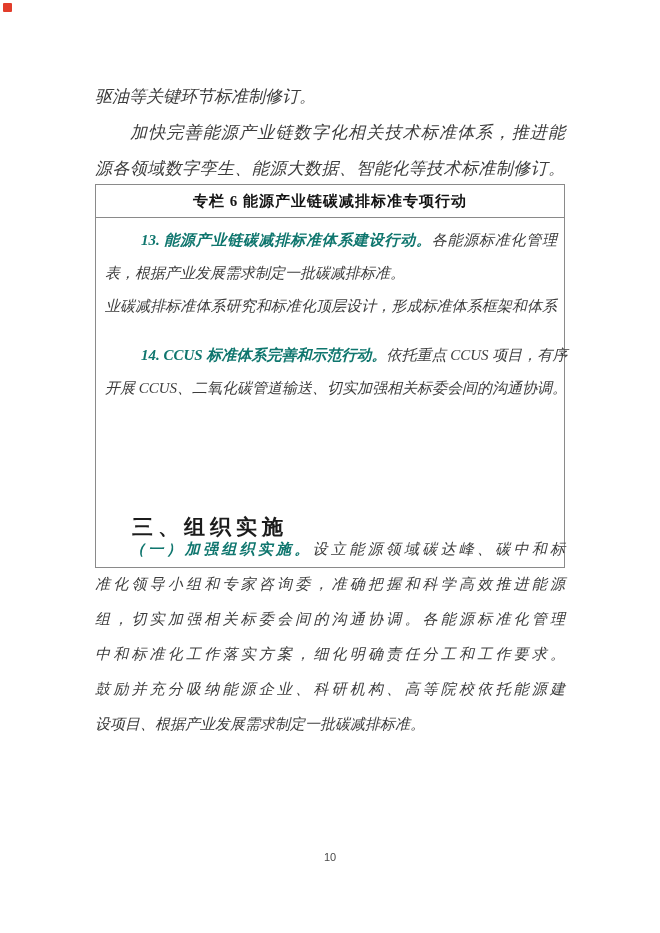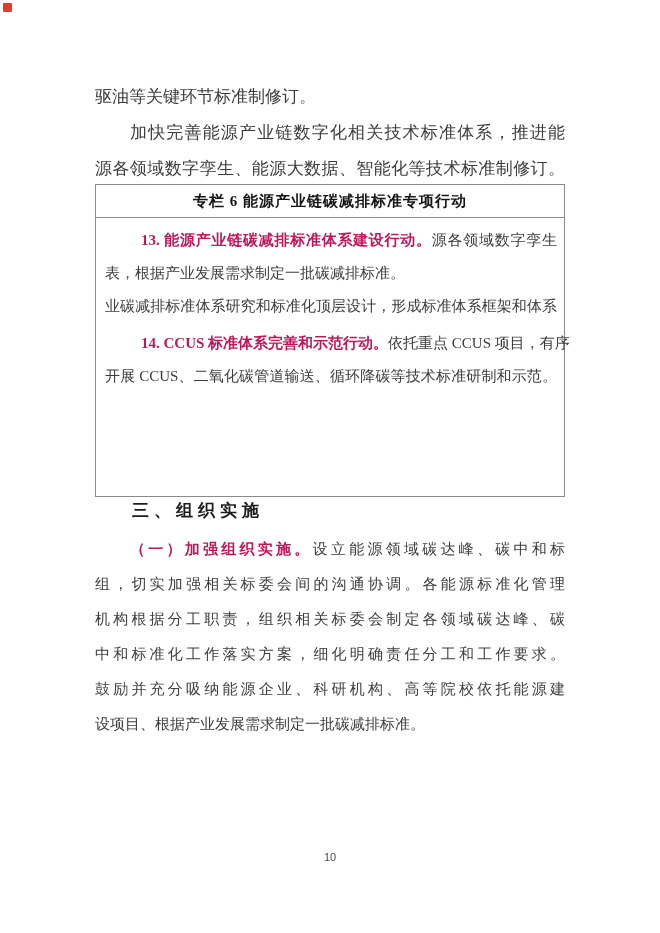--- a/index.html
+++ b/index.html
@@ -17,46 +17,47 @@
     background:#e23d2b; border-radius:1px;
   }
 
   .textcol { position:absolute; left:95px; width:470px; color:#3c3c3c; }
 
   .ln {
     white-space:nowrap;
     text-align:justify;
     text-align-last:justify;
     width:470px;
+    font-style:italic;
   }
   .ln.e { text-align-last:left; }
   .ind { text-indent:35px; }
-  .ln b, .ln .bold { font-weight:bold; color:#be185d; }
+  .ln b, .ln .bold { font-weight:bold; color:#0f766e; }
 
   #p1 { top:79px; font-size:17px; line-height:36px; }
 
   .callout {
-    position:absolute; left:95px; top:184px; width:470px; height:313px;
+    position:absolute; left:95px; top:184px; width:470px; height:384px;
     border:1px solid #8a8a8a; background:#ffffff;
   }
   .callout-title {
     height:33px; line-height:33px;
     border-bottom:1px solid #8a8a8a;
     text-align:center; font-weight:bold; font-size:15px; color:#141414;
     letter-spacing:1px;
   }
   .callout-body { padding:6px 8px 0 9px; font-size:15px; line-height:33px; color:#3c3c3c; }
   .callout-body .ln { width:452px; }
   .callout-body .ind { text-indent:36px; }
-  .box-item + .box-item { margin-top:4px; }
+  .box-item + .box-item { margin-top:16px; }
 
   #section-heading {
-    position:absolute; left:132px; top:499px;
+    position:absolute; left:132px; top:513px;
     font-family:"Liberation Sans","DejaVu Sans",sans-serif;
-    font-weight:bold; font-size:17px; letter-spacing:5px; color:#1c1c1c;
+    font-weight:bold; font-size:21px; letter-spacing:5px; color:#1c1c1c;
     white-space:nowrap;
   }
 
   #p2 { top:532px; font-size:15px; line-height:35px; }
 
   #footer {
     position:absolute; left:0; top:851px; width:660px;
     text-align:center; font-size:11px; color:#4a4a4a;
     font-family:"Liberation Sans","DejaVu Sans",sans-serif;
   }
@@ -72,40 +73,40 @@
     <div class="ln e"><span>驱油等关键环节标准制修订。</span></div>
     <div class="ln ind"><span>加快完善能源产业链数字化相关技术标准体系，推进能</span></div>
     <div class="ln"><span>源各领域数字孪生、能源大数据、智能化等技术标准制修订。</span></div>
   </div>
 
   <div class="callout">
     <div class="callout-title">专栏 6  能源产业链碳减排标准专项行动</div>
     <div class="callout-body">
 
       <div class="box-item">
-        <div class="ln ind"><b>13. 能源产业链碳减排标准体系建设行动。</b><span>源各领域数字孪生</span></div>
+        <div class="ln ind"><b>13. 能源产业链碳减排标准体系建设行动。</b><span>各能源标准化管理</span></div>
         <div class="ln e"><span>表，根据产业发展需求制定一批碳减排标准。</span></div>
         <div class="ln"><span>业碳减排标准体系研究和标准化顶层设计，形成标准体系框架和体系</span></div>
       </div>
 
       <div class="box-item">
         <div class="ln ind"><b>14. CCUS 标准体系完善和示范行动。</b><span>依托重点 CCUS 项目，有序</span></div>
-        <div class="ln"><span>开展 CCUS、二氧化碳管道输送、循环降碳等技术标准研制和示范。</span></div>
+        <div class="ln"><span>开展 CCUS、二氧化碳管道输送、切实加强相关标委会间的沟通协调。</span></div>
       </div>
 
 
     </div>
   </div>
 
   <div id="section-heading">三、组织实施</div>
 
   <div class="textcol" id="p2">
     <div class="ln ind"><b>（一）加强组织实施。</b><span>设立能源领域碳达峰、碳中和标</span></div>
+    <div class="ln"><span>准化领导小组和专家咨询委，准确把握和科学高效推进能源</span></div>
     <div class="ln"><span>组，切实加强相关标委会间的沟通协调。各能源标准化管理</span></div>
-    <div class="ln"><span>机构根据分工职责，组织相关标委会制定各领域碳达峰、碳</span></div>
     <div class="ln"><span>中和标准化工作落实方案，细化明确责任分工和工作要求。</span></div>
     <div class="ln"><span>鼓励并充分吸纳能源企业、科研机构、高等院校依托能源建</span></div>
     <div class="ln e"><span>设项目、根据产业发展需求制定一批碳减排标准。</span></div>
   </div>
 
   <div id="footer">10</div>
 
 </div>
 
 </body></html>

